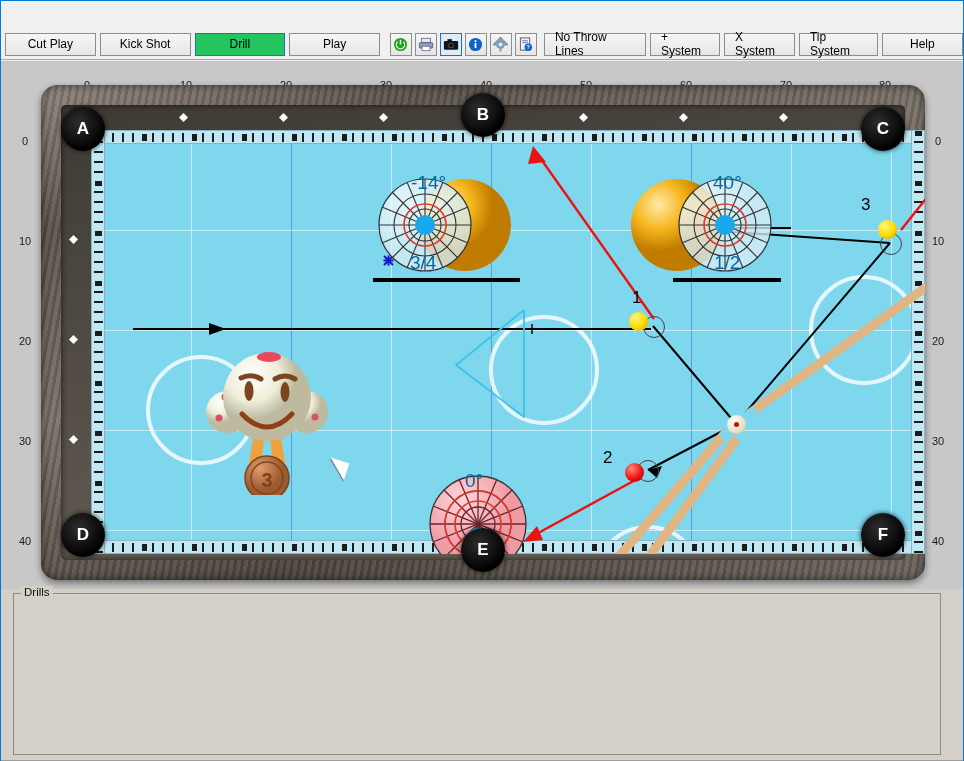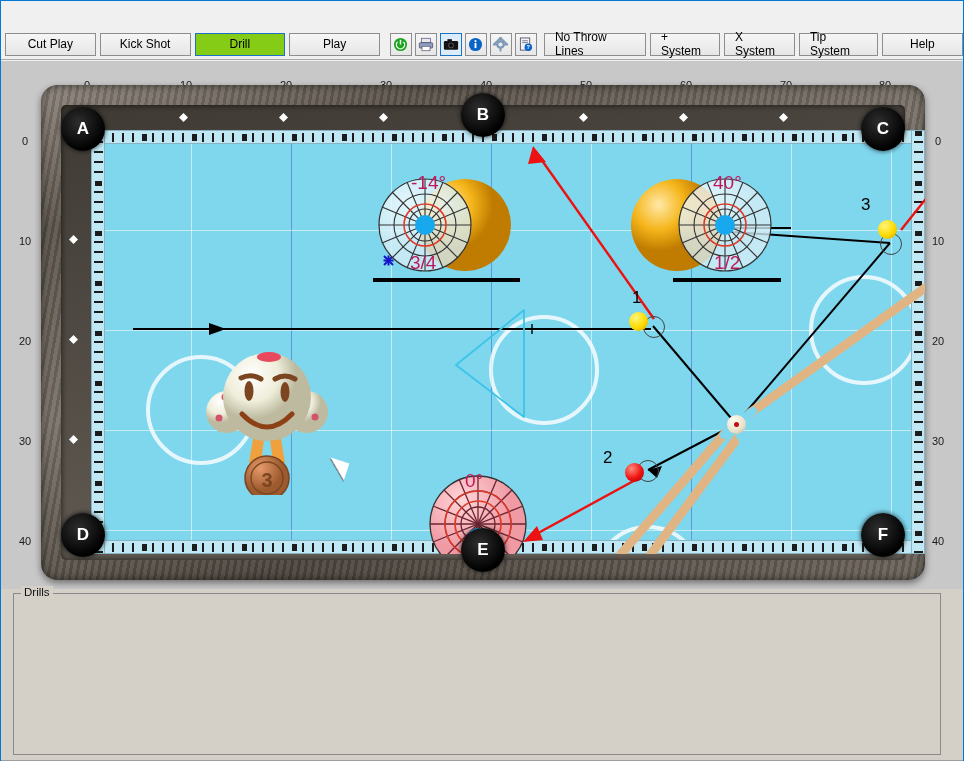--- a/index.html
+++ b/index.html
@@ -57,21 +57,21 @@
   .tbtn {
     height: 23px; margin-right: 4px;
     background: linear-gradient(#f6f6f6,#e6e6e6);
     border: 1px solid #8d8d8d;
     font-size: 12px; color: #000;
     display: flex; align-items: center; justify-content: center;
     cursor: default;
   }
   .tbtn.wide { width: 95px; }
   .tbtn.active {
-    background: #84cc16; border: 1px solid #1a72c4;
+    background: #22c55e; border: 1px solid #1a72c4;
   }
   .ibtn {
     width: 23px; height: 23px; margin-right: 3px;
     background: linear-gradient(#f6f6f6,#e6e6e6);
     border: 1px solid #8d8d8d;
     display: flex; align-items: center; justify-content: center;
     cursor: default; position: relative;
   }
   .ibtn.sel { border: 1px solid #1a72c4; background: #dcecfb; }
   .sysbtn { height: 23px; padding: 0 10px; margin-left: 4px;
@@ -145,21 +145,21 @@
   .ball { position: absolute; border-radius: 50%; }
   .ghost {
     position: absolute; border-radius: 50%;
     border: 1.5px solid #444; background: transparent;
   }
   .numlbl { position: absolute; font-size: 17px; color: #000; font-weight: 400; }
 
   
   .aimwrap { position: absolute; }
   .aimtxt {
-    position: absolute; font-size: 19px; color: #be185d; white-space: nowrap;
+    position: absolute; font-size: 19px; color: #0369a1; white-space: nowrap;
   }
   .aimbar { position: absolute; height: 4px; background: #000; }
 
   
   #bubble {
     position: absolute; left: 218px; top: 279px;
     width: 166px; height: 62px;
     background: #fff; border: 1.6px solid #333; border-radius: 50%/50%;
     display: flex; flex-direction: column; align-items: center; justify-content: center;
     font-size: 15.5px; color: #000; line-height: 1.25;

